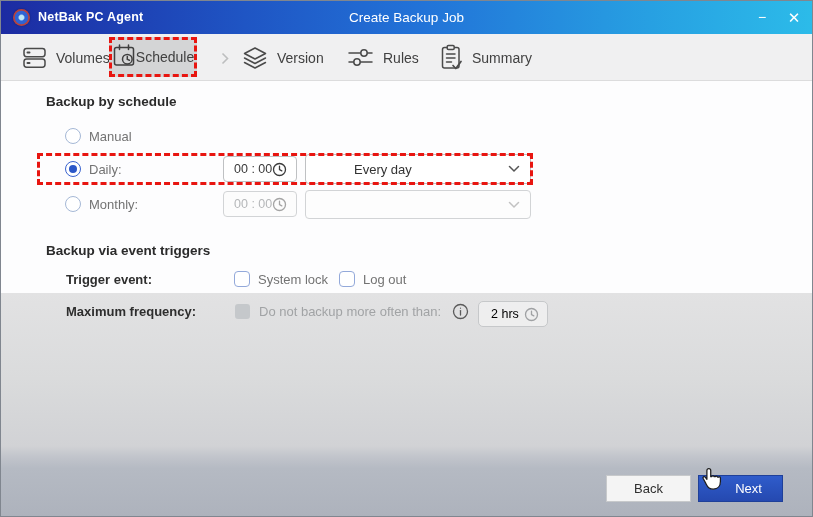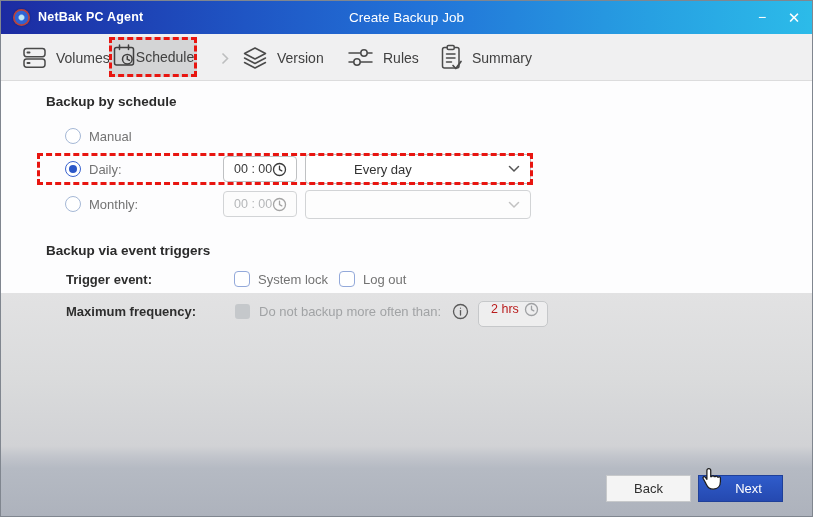--- a/index.html
+++ b/index.html
@@ -85,22 +85,22 @@
   .select-box.disabled svg { opacity:.5; }
   
   .lower {
     position:absolute; left:0; top:292px; width:100%; height:225px;
     background:linear-gradient(180deg,#e2e2e3 0%,#dadbdc 38%,#d1d2d5 68%,#c1c4cb 73%,#b5bac3 78%,#adb2bc 100%);
   }
   .muted { color:#a1a3a5; }
   .freq-input {
     position:absolute; left:477px; top:300px; width:70px; height:26px;
     border:1px solid #c6c8ca; border-radius:5px; background:rgba(250,250,250,.55);
-    display:flex; align-items:flex-start; justify-content:space-between;
-    padding:0 8px 0 12px; font-size:12.5px; color:#b91c1c;
+    display:flex; align-items:center; justify-content:space-between;
+    padding:0 8px 0 12px; font-size:12.5px; color:#000000;
   }
   
   .btn {
     position:absolute; top:474px; width:85px; height:27px; border-radius:0;
     font-size:13px; display:flex; align-items:center; justify-content:center; cursor:default;
   }
   .btn-back { left:605px; background:#f4f4f4; border:1px solid #c7c9cb; color:#2f2f2f; }
   .btn-next { left:697px; background:linear-gradient(180deg,#2f5ccb 0%,#2549b0 100%); border:1px solid #1f4099; color:#fff; }
   .btn-next span { margin-left:16px; }
   .hand-cursor { position:absolute; left:699px; top:465px; z-index:20; }

